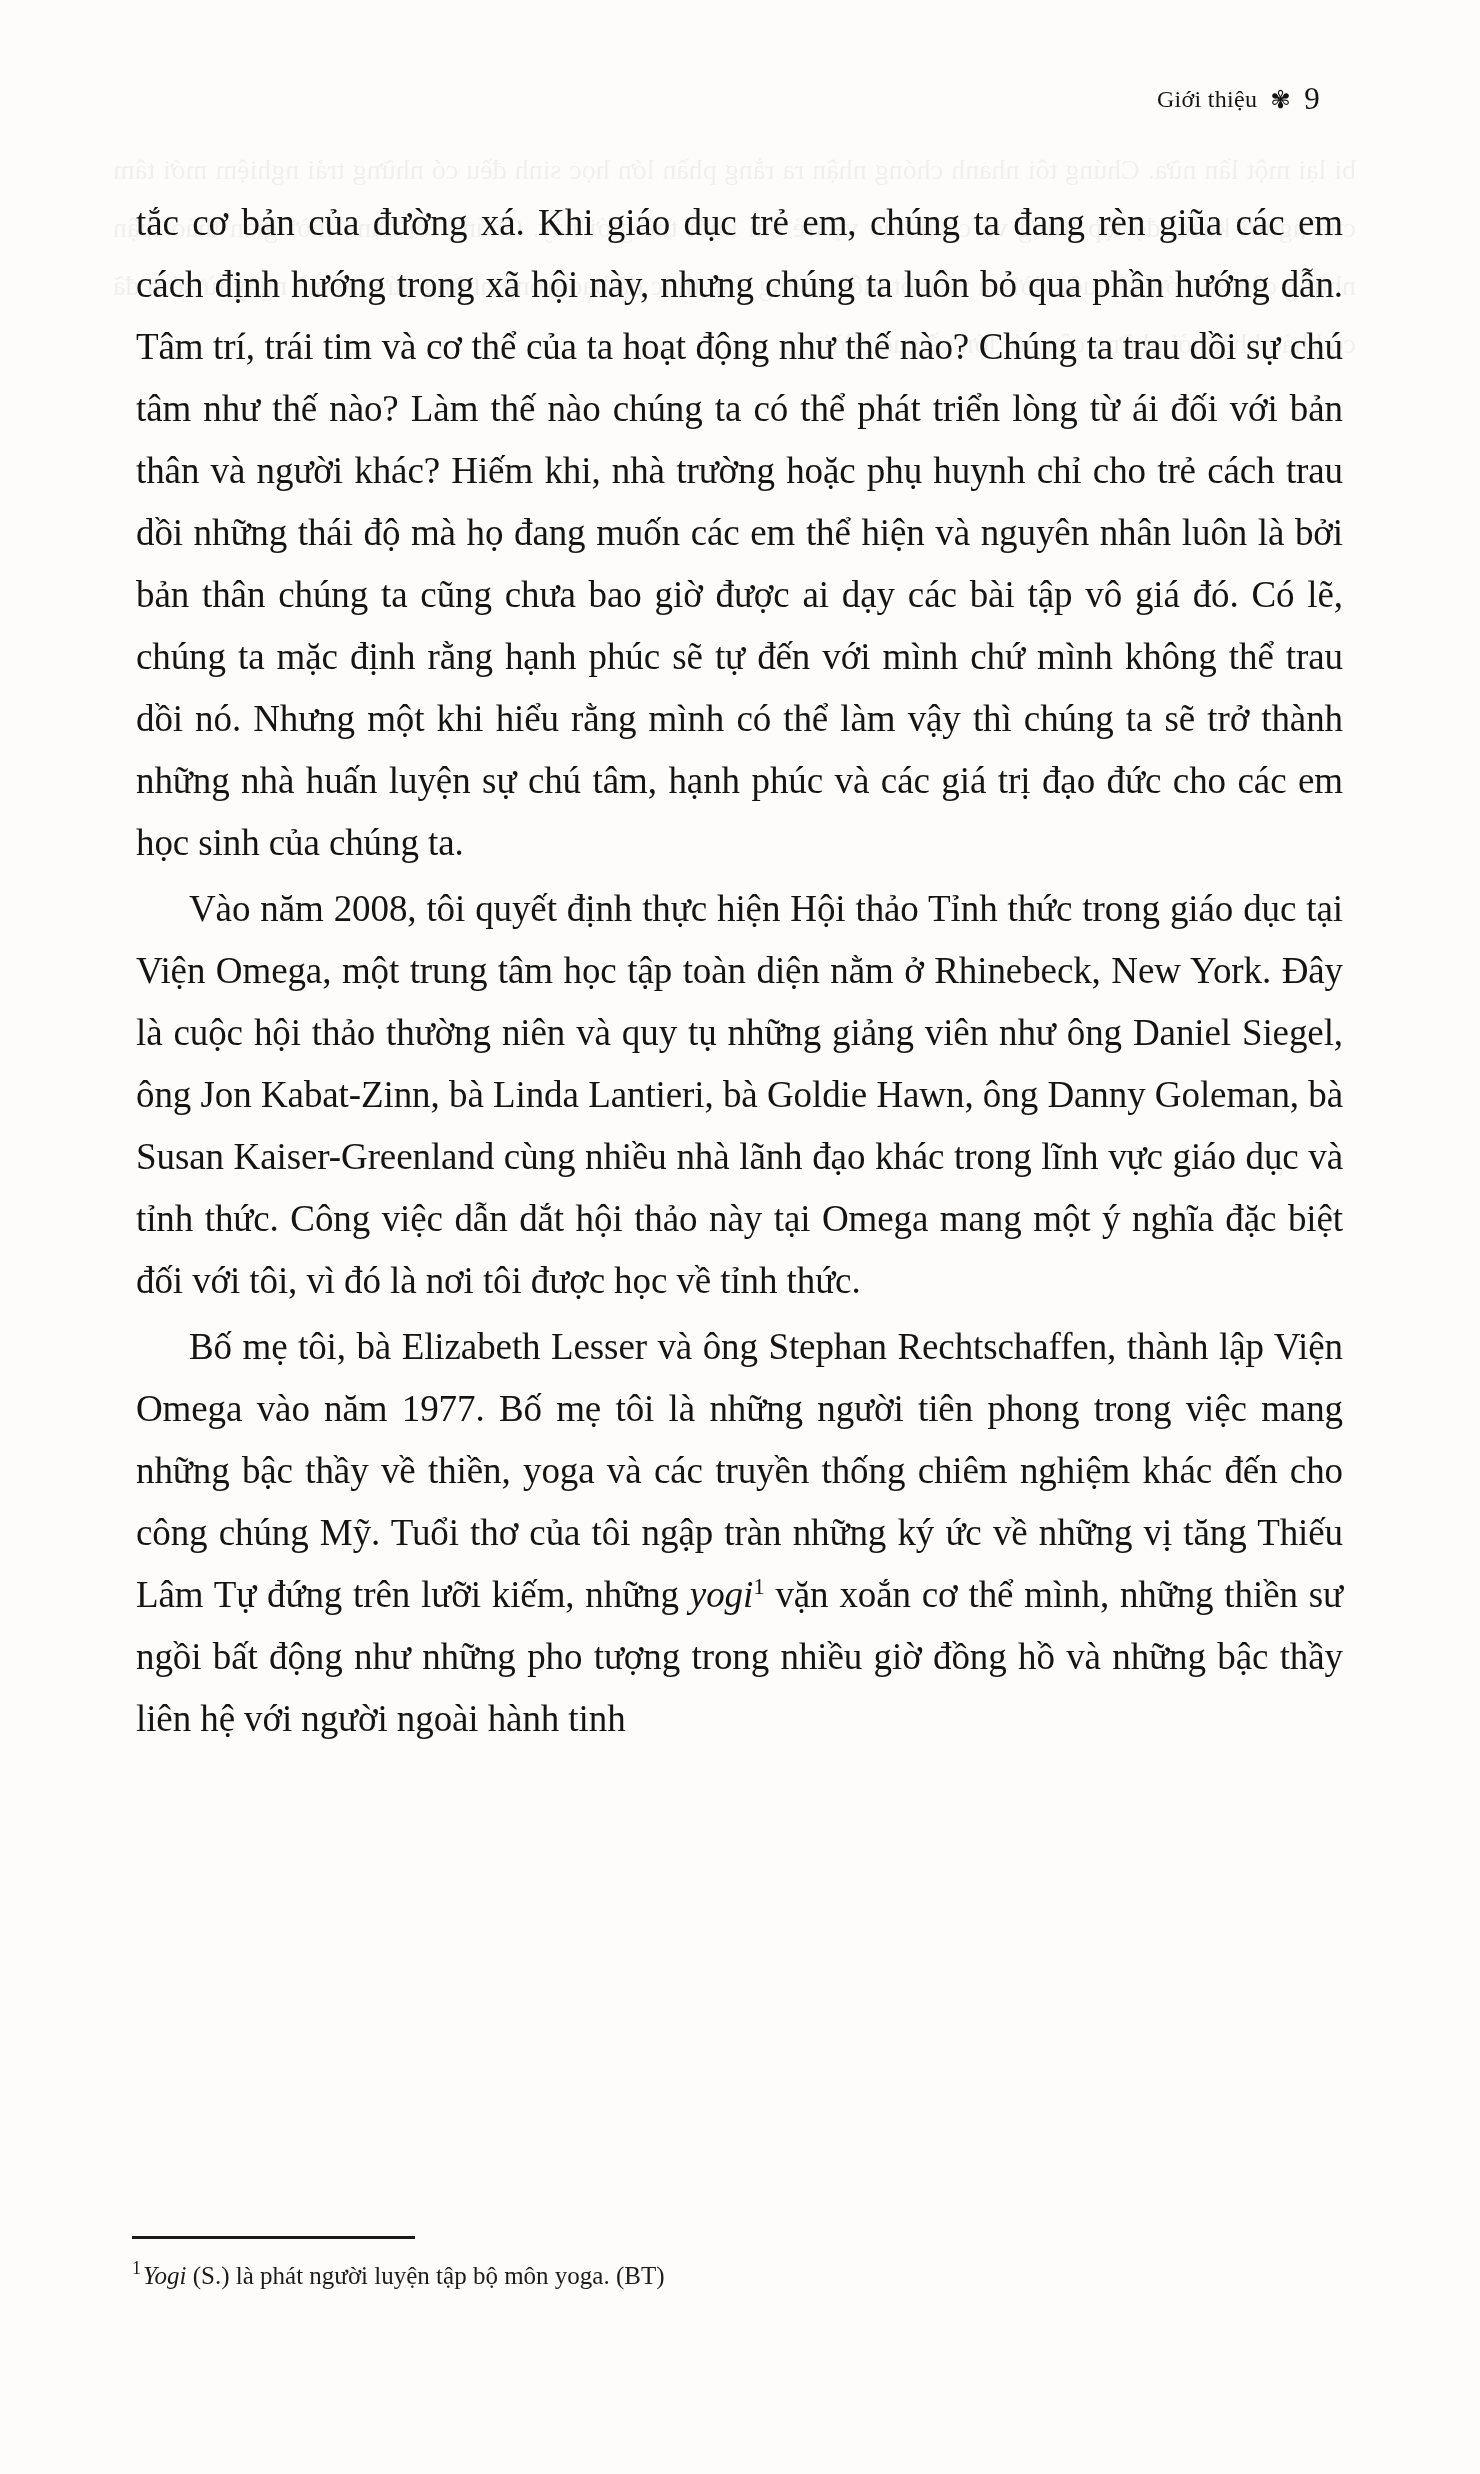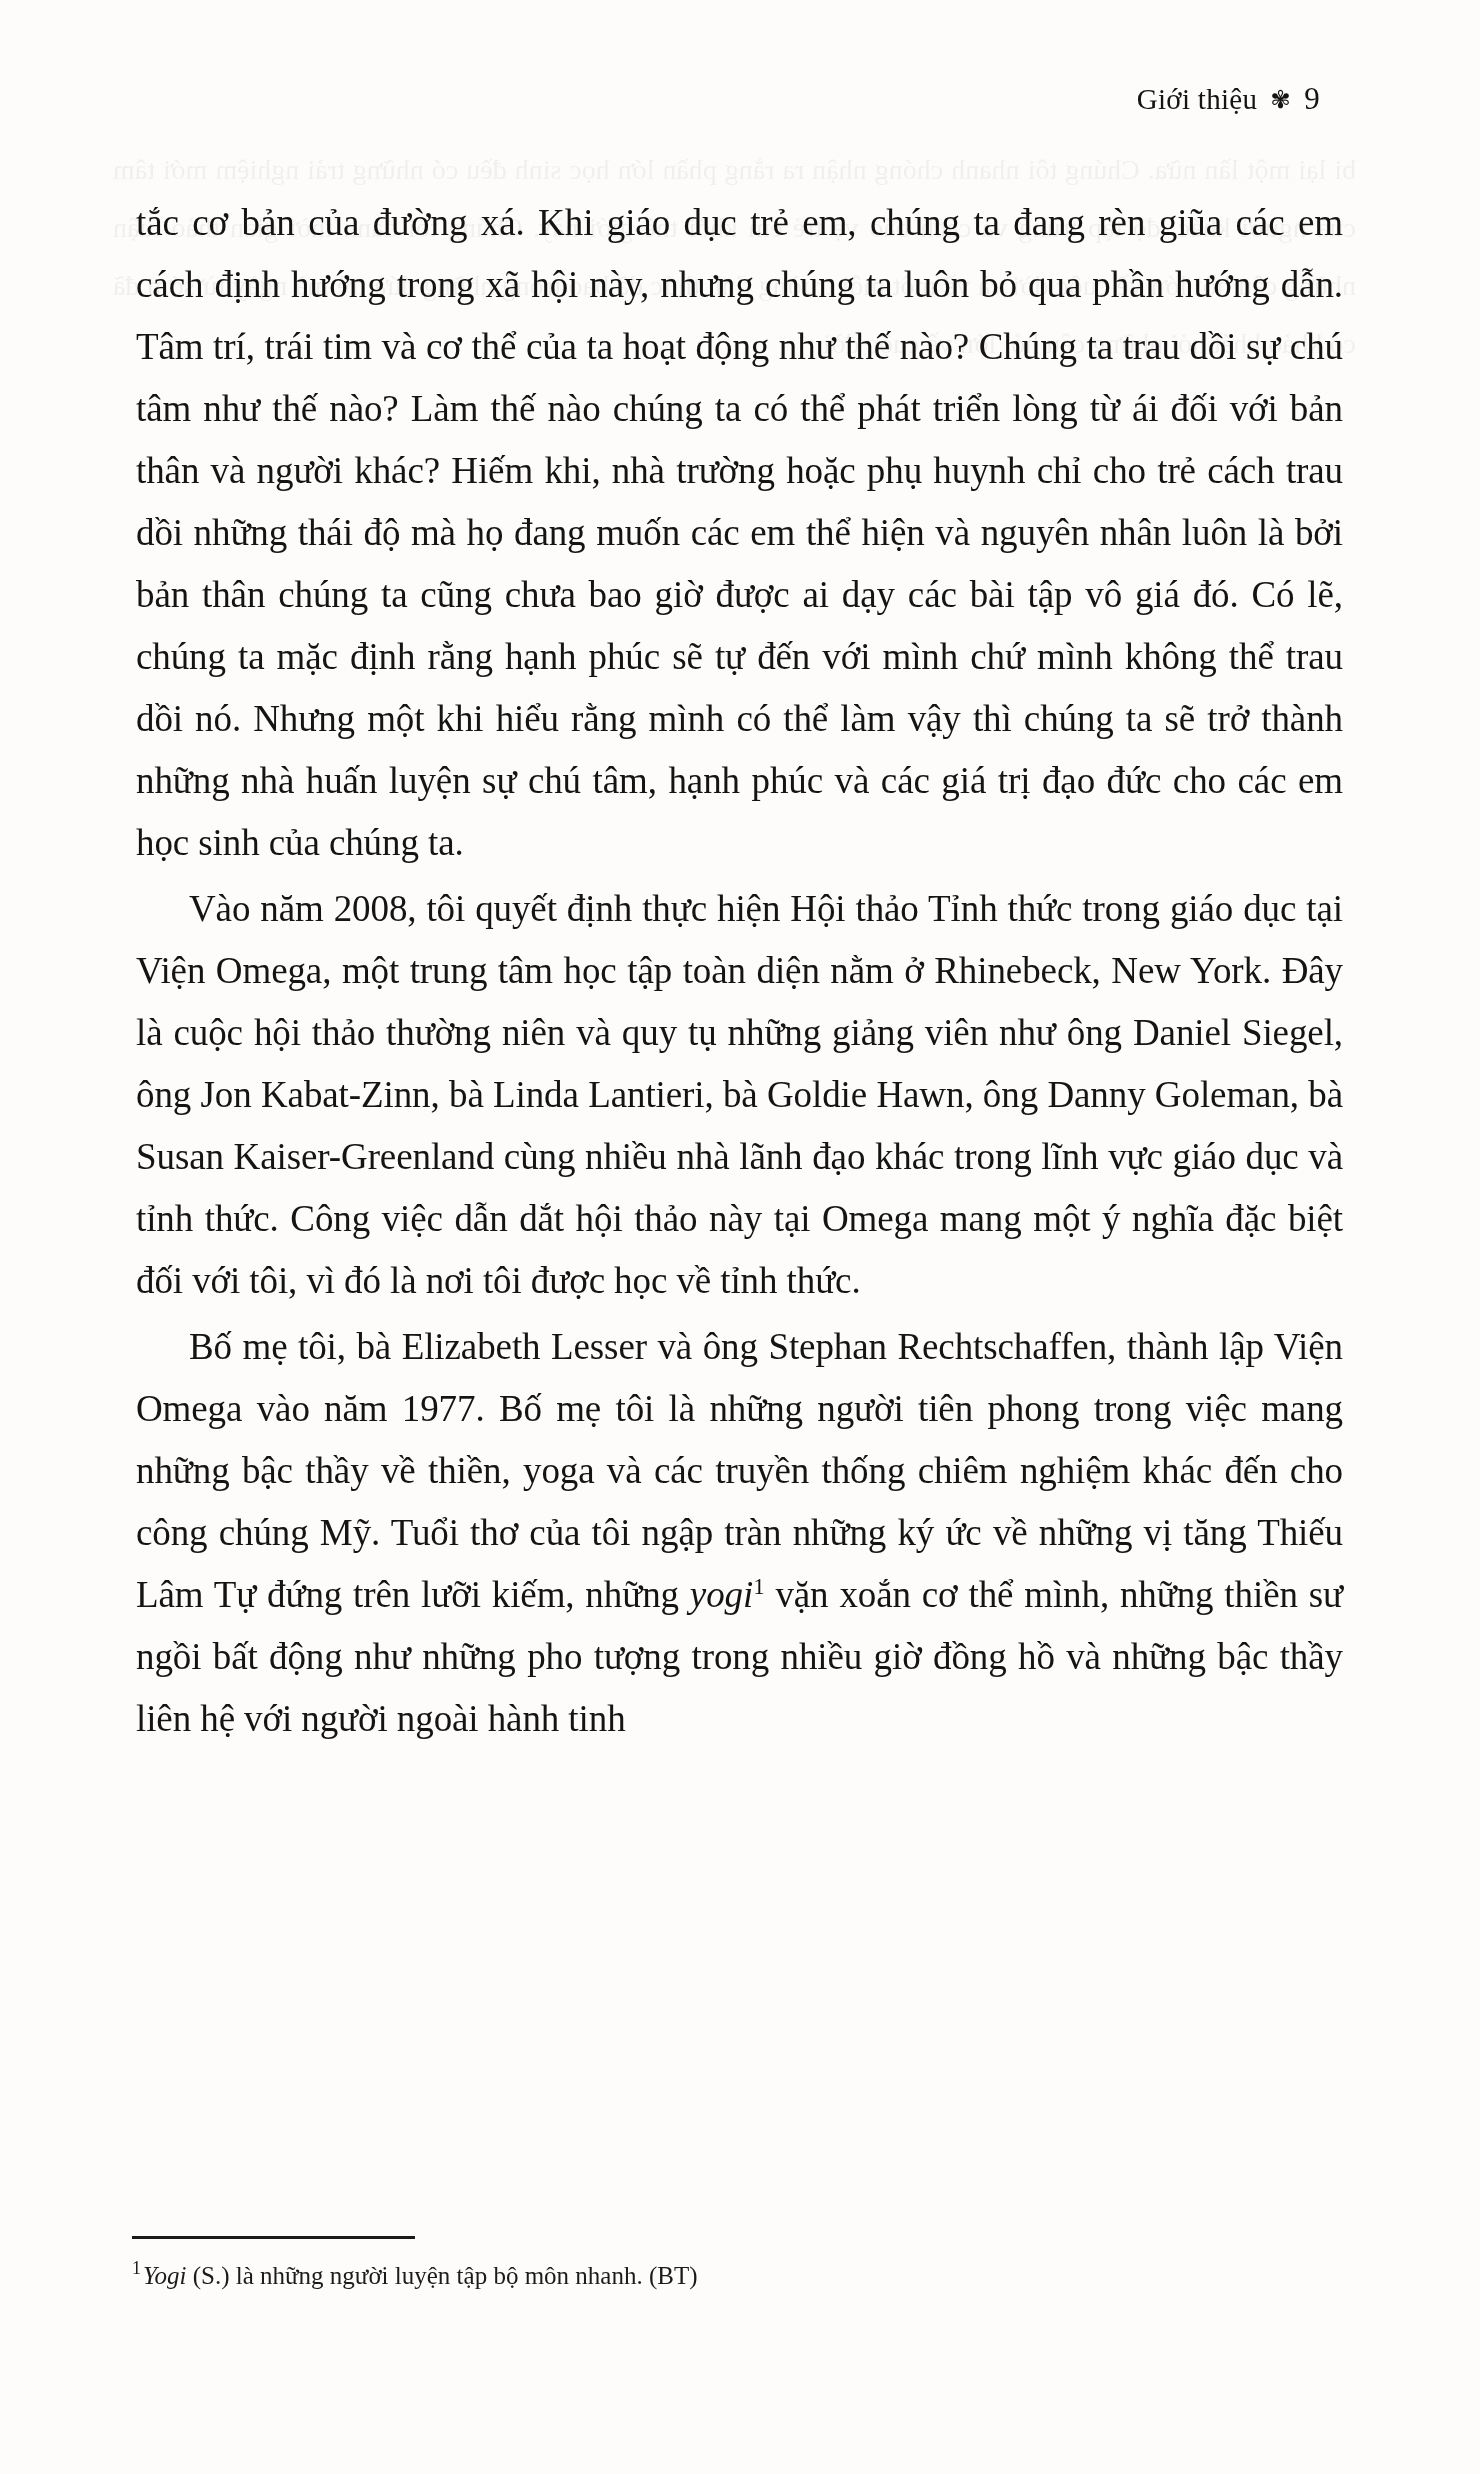--- a/index.html
+++ b/index.html
@@ -52,21 +52,21 @@
   .running-head {
     position: absolute;
     right: 160px;
     top: 81px;
     display: flex;
     align-items: center;
     gap: 13px;
     font-size: 29px;
     letter-spacing: 0.3px;
   }
-  .running-head .rh-label { font-size: 29px; }
+  .running-head .rh-label { font-size: 24px; }
   .running-head .rh-orn {
     font-size: 24.5px;
     line-height: 1;
     position: relative;
     top: 0.9px;
   }
   .running-head .rh-page { font-size: 31px; }
 
   
   .textblock {
@@ -134,17 +134,17 @@
   </div>
 
   <div class="textblock">
     <p class="para">tắc cơ bản của đường xá. Khi giáo dục trẻ em, chúng ta đang rèn giũa các em cách định hướng trong xã hội này, nhưng chúng ta luôn bỏ qua phần hướng dẫn. Tâm trí, trái tim và cơ thể của ta hoạt động như thế nào? Chúng ta trau dồi sự chú tâm như thế nào? Làm thế nào chúng ta có thể phát triển lòng từ ái đối với bản thân và người khác? Hiếm khi, nhà trường hoặc phụ huynh chỉ cho trẻ cách trau dồi những thái độ mà họ đang muốn các em thể hiện và nguyên nhân luôn là bởi bản thân chúng ta cũng chưa bao giờ được ai dạy các bài tập vô giá đó. Có lẽ, chúng ta mặc định rằng hạnh phúc sẽ tự đến với mình chứ mình không thể trau dồi nó. Nhưng một khi hiểu rằng mình có thể làm vậy thì chúng ta sẽ trở thành những nhà huấn luyện sự chú tâm, hạnh phúc và các giá trị đạo đức cho các em học sinh của chúng ta.</p>
     <p class="para">Vào năm 2008, tôi quyết định thực hiện Hội thảo Tỉnh thức trong giáo dục tại Viện Omega, một trung tâm học tập toàn diện nằm ở Rhinebeck, New York. Đây là cuộc hội thảo thường niên và quy tụ những giảng viên như ông Daniel Siegel, ông Jon Kabat-Zinn, bà Linda Lantieri, bà Goldie Hawn, ông Danny Goleman, bà Susan Kaiser-Greenland cùng nhiều nhà lãnh đạo khác trong lĩnh vực giáo dục và tỉnh thức. Công việc dẫn dắt hội thảo này tại Omega mang một ý nghĩa đặc biệt đối với tôi, vì đó là nơi tôi được học về tỉnh thức.</p>
     <p class="para"><span>Bố mẹ tôi, bà Elizabeth Lesser và ông Stephan Rechtschaffen, thành lập Viện Omega vào năm 1977. Bố mẹ tôi là những người tiên phong trong việc mang những bậc thầy về thiền, yoga và các truyền thống chiêm nghiệm khác đến cho công chúng Mỹ. Tuổi thơ của tôi ngập tràn những ký ức về những vị tăng Thiếu Lâm Tự đứng trên lưỡi kiếm, những </span><span class="ital">yogi</span><span class="sup">1</span><span> vặn xoắn cơ thể mình, những thiền sư ngồi bất động như những pho tượng trong nhiều giờ đồng hồ và những bậc thầy liên hệ với người ngoài hành tinh</span></p>
   </div>
 
   <div class="footnote-wrap">
     <div class="footnote-rule"></div>
-    <div class="footnote"><span class="fn-mark">1</span><span class="ital">Yogi</span><span> (S.) là những người luyện tập bộ môn nhanh. (BT)</span></div>
+    <div class="footnote"><span class="fn-mark">1</span><span class="ital">Yogi</span><span> (S.) là phát người luyện tập bộ môn yoga. (BT)</span></div>
   </div>
 
 </div>
 
 
 </body></html>

